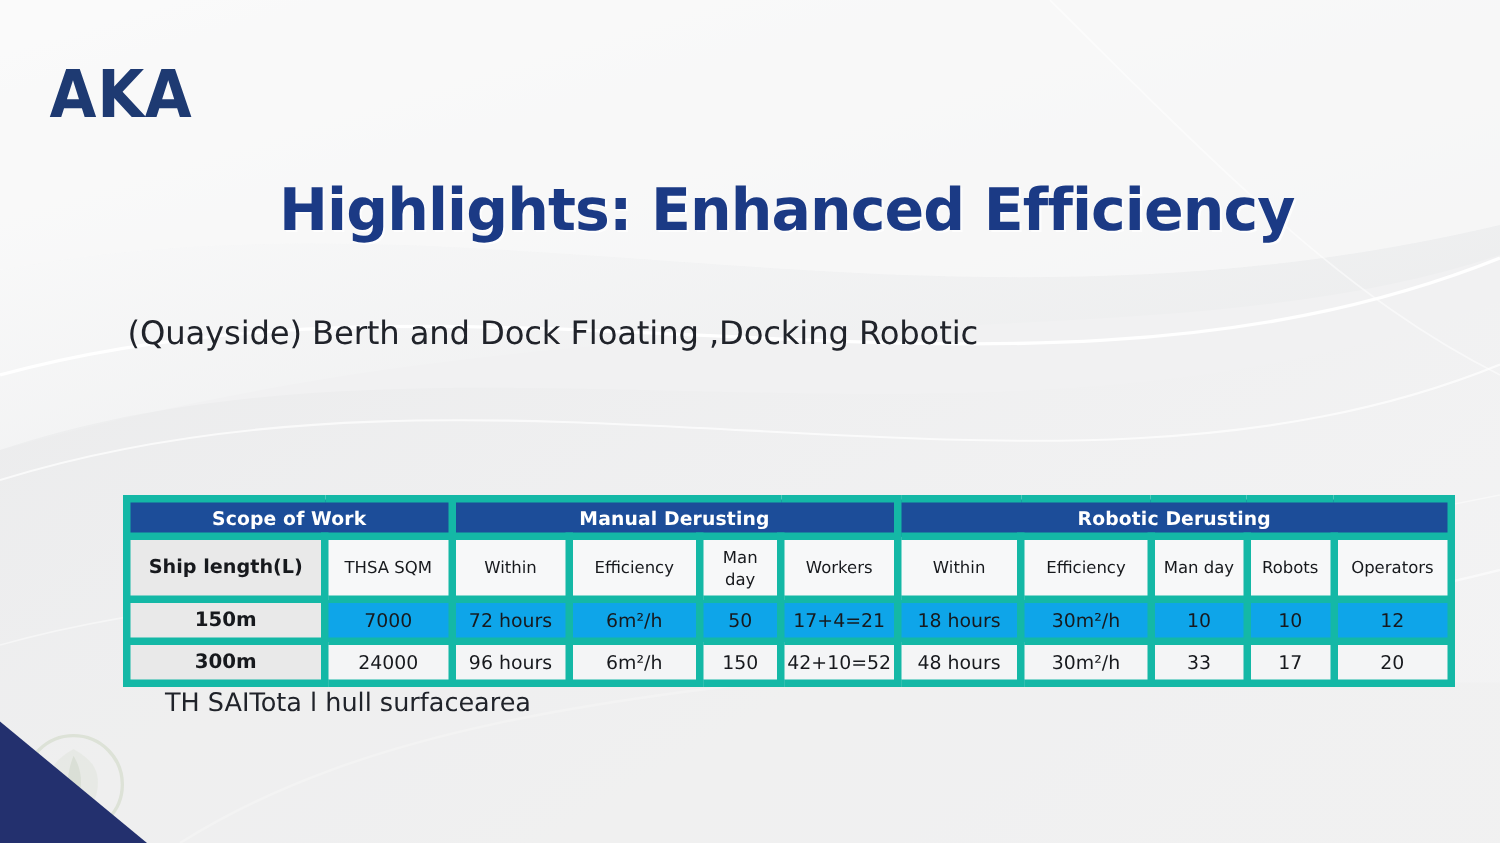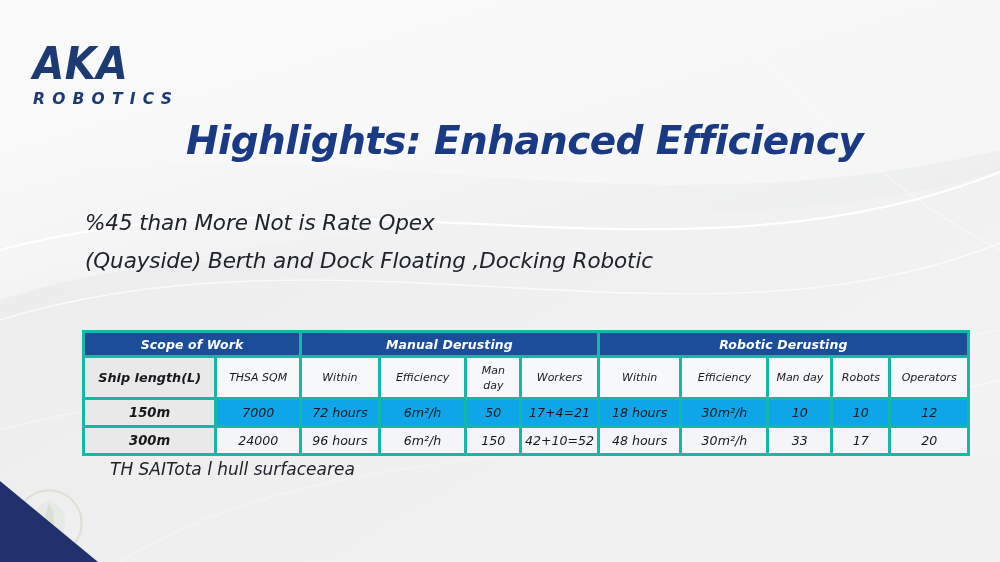--- a/index.html
+++ b/index.html
@@ -17,21 +17,20 @@
   }
 
   
   #slide {
     position: absolute;
     inset: 0;
     width: 1000px;
     height: 562px;
     background: linear-gradient(160deg, #f7f7f7 0%, #f0f0f0 38%, #eceded 62%, #f4f4f4 100%);
     overflow: hidden;
-    font-style: italic;
   }
 
   .bg-svg { position: absolute; inset: 0; width: 1000px; height: 562px; }
 
   
   #logo-block {
     position: absolute;
     left: 33px;
     top: 42px;
     width: 200px;
@@ -91,21 +90,21 @@
   #data-table {
     position: absolute;
     left: 82px;
     top: 330px;
     width: 888px;
     border-collapse: collapse;
     table-layout: fixed;
     background: #fbfbfb;
   }
   #data-table td, #data-table th {
-    border: 3px solid #14b8a6;
+    border: 5px solid #14b8a6;
     text-align: center;
     vertical-align: middle;
     font-family: "DejaVu Sans", sans-serif;
   }
   .grp-head {
     background: #1c4d99;
     color: #ffffff;
     font-size: 12.5px;
     font-weight: bold;
     height: 25px;
@@ -195,27 +194,25 @@
     <path d="M0,250 C330,160 680,300 1000,172" stroke="#ffffff" stroke-width="2.2" fill="none" opacity="0.95"></path>
     <path d="M0,320 C340,215 700,365 1000,243" stroke="#ffffff" stroke-width="1.4" fill="none" opacity="0.7"></path>
     <path d="M120,562 C330,430 640,470 1000,380" stroke="#ffffff" stroke-width="1.6" fill="none" opacity="0.55"></path>
     <path d="M0,430 C250,360 560,420 1000,330" stroke="#ffffff" stroke-width="1.1" fill="none" opacity="0.45"></path>
     <path d="M700,0 C820,120 900,200 1000,250" stroke="#ffffff" stroke-width="1.2" fill="none" opacity="0.5"></path>
     <rect x="0" y="455" width="1000" height="107" fill="#efefef" opacity="0.55"></rect>
   </svg>
 
   <div id="logo-block">
     <div id="logo-aka">AKA</div>
-    <div id="logo-robotics">ROBOTICS</div>
   </div>
 
   <div id="page-title">Highlights: Enhanced Efficiency</div>
 
   <div id="body-lines">
-    <div class="body-line">%45 than More Not is Rate Opex</div>
     <div class="body-line">(Quayside) Berth and Dock Floating ,Docking Robotic</div>
   </div>
 
   <table id="data-table">
     <colgroup>
       <col style="width:128px">
         <col style="width:82px">
       <col style="width:76px">
         <col style="width:84px">
         <col style="width:53px">

